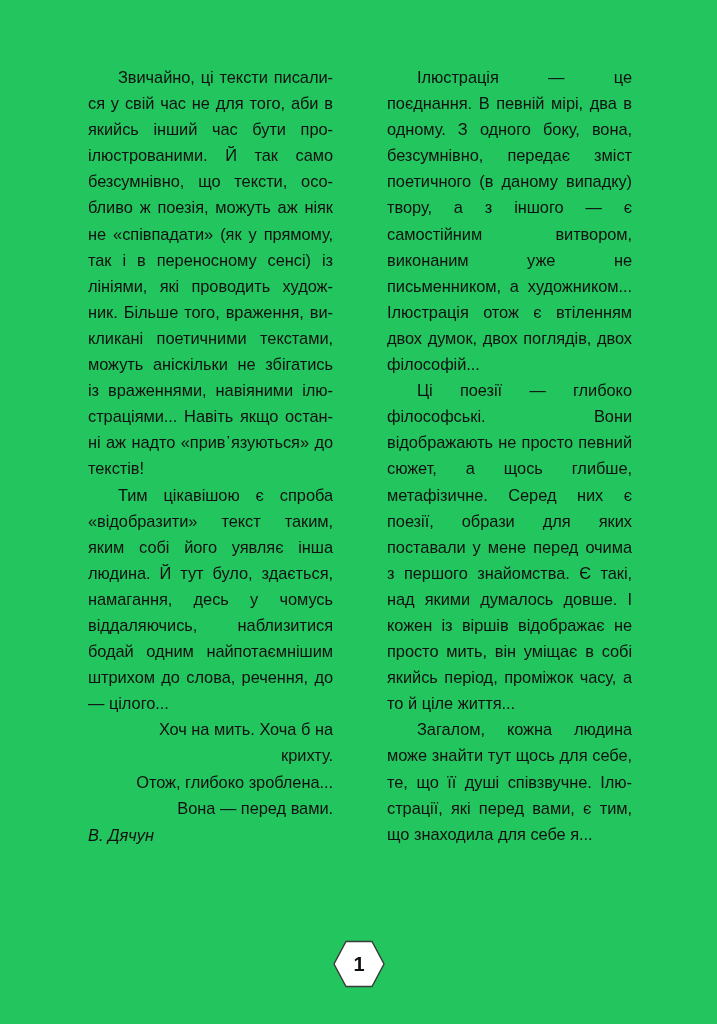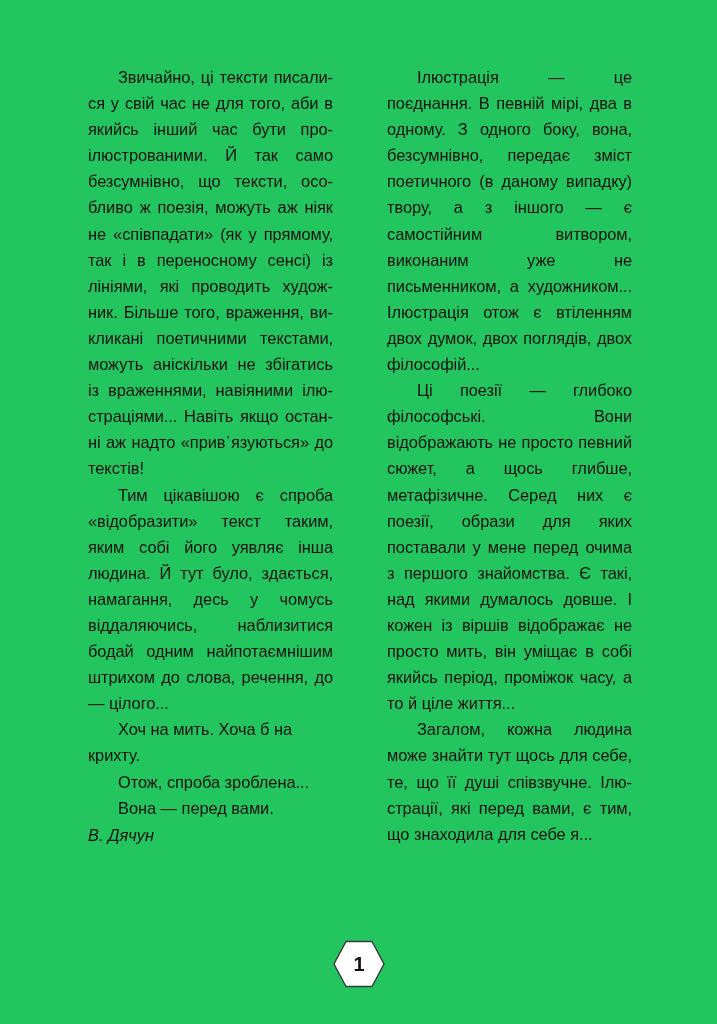--- a/index.html
+++ b/index.html
@@ -46,21 +46,21 @@
     text-justify: inter-word;
     font-size: 16.4px;
     line-height: 26.1px;
     letter-spacing: -0.05px;
     text-indent: 30px;
     word-spacing: 0.1px;
     hyphens: manual;
   }
 
   .para.ragged {
-    text-align: left;
+    text-align: right;
   }
 
   .signature {
     margin: 0;
     font-style: italic;
     font-size: 16.4px;
     line-height: 26.1px;
     text-indent: 0;
     padding-right: 1px;
   }
@@ -105,21 +105,21 @@
 <body>
 
 <div class="page">
 
   <div class="columns">
 
     <div class="column">
       <p class="para">Звичайно, ці тексти писали­ся у свій час не для того, аби в якийсь інший час бути про­ілюстрованими. Й так само безсумнівно, що тексти, осо­бливо ж поезія, можуть аж ніяк не «співпадати» (як у прямому, так і в переносному сенсі) із лініями, які проводить худож­ник. Більше того, враження, ви­кликані поетичними текстами, можуть аніскільки не збігатись із враженнями, навіяними ілю­страціями... Навіть якщо остан­ні аж надто «прив᾿язуються» до текстів!</p>
       <p class="para">Тим цікавішою є спроба «відобразити» текст таким, яким собі його уявляє інша людина. Й тут було, здається, намагання, десь у чомусь віддаляючись, наблизитися бодай одним найпотаємнішим штрихом до слова, речення, до — цілого...</p>
       <p class="para ragged">Хоч на мить. Хоча б на крихту.</p>
-      <p class="para ragged">Отож, спроба зроблена...</p>
+      <p class="para ragged">Отож, глибоко зроблена...</p>
       <p class="para ragged">Вона — перед вами.</p>
       <p class="signature sig-left">В. Дячун</p>
     </div>
 
     <div class="column">
       <p class="para">Ілюстрація — це поєднання. В певній  мірі, два в одному. З одного боку, вона, безсум­нівно, передає зміст поетич­ного (в даному випадку) твору, а з іншого — є самостійним витвором, виконаним уже не письменником, а художни­ком... Ілюстрація отож є втілен­ням двох думок, двох поглядів, двох філософій...</p>
       <p class="para">Ці поезії — глибоко філософ­ські. Вони відображають не просто певний сюжет, а щось глибше, метафізичне. Серед них є поезії, образи для яких поставали у мене перед очима з першого знайомства. Є такі, над якими думалось довше. І кожен із віршів відображає не просто мить, він уміщає в собі якийсь період, проміжок часу, а то й ціле життя...</p>
       <p class="para">Загалом, кожна людина може знайти тут щось для себе, те, що її душі співзвучне. Ілю­страції, які перед вами, є тим, що знаходила для себе я...</p>
 
     </div>

